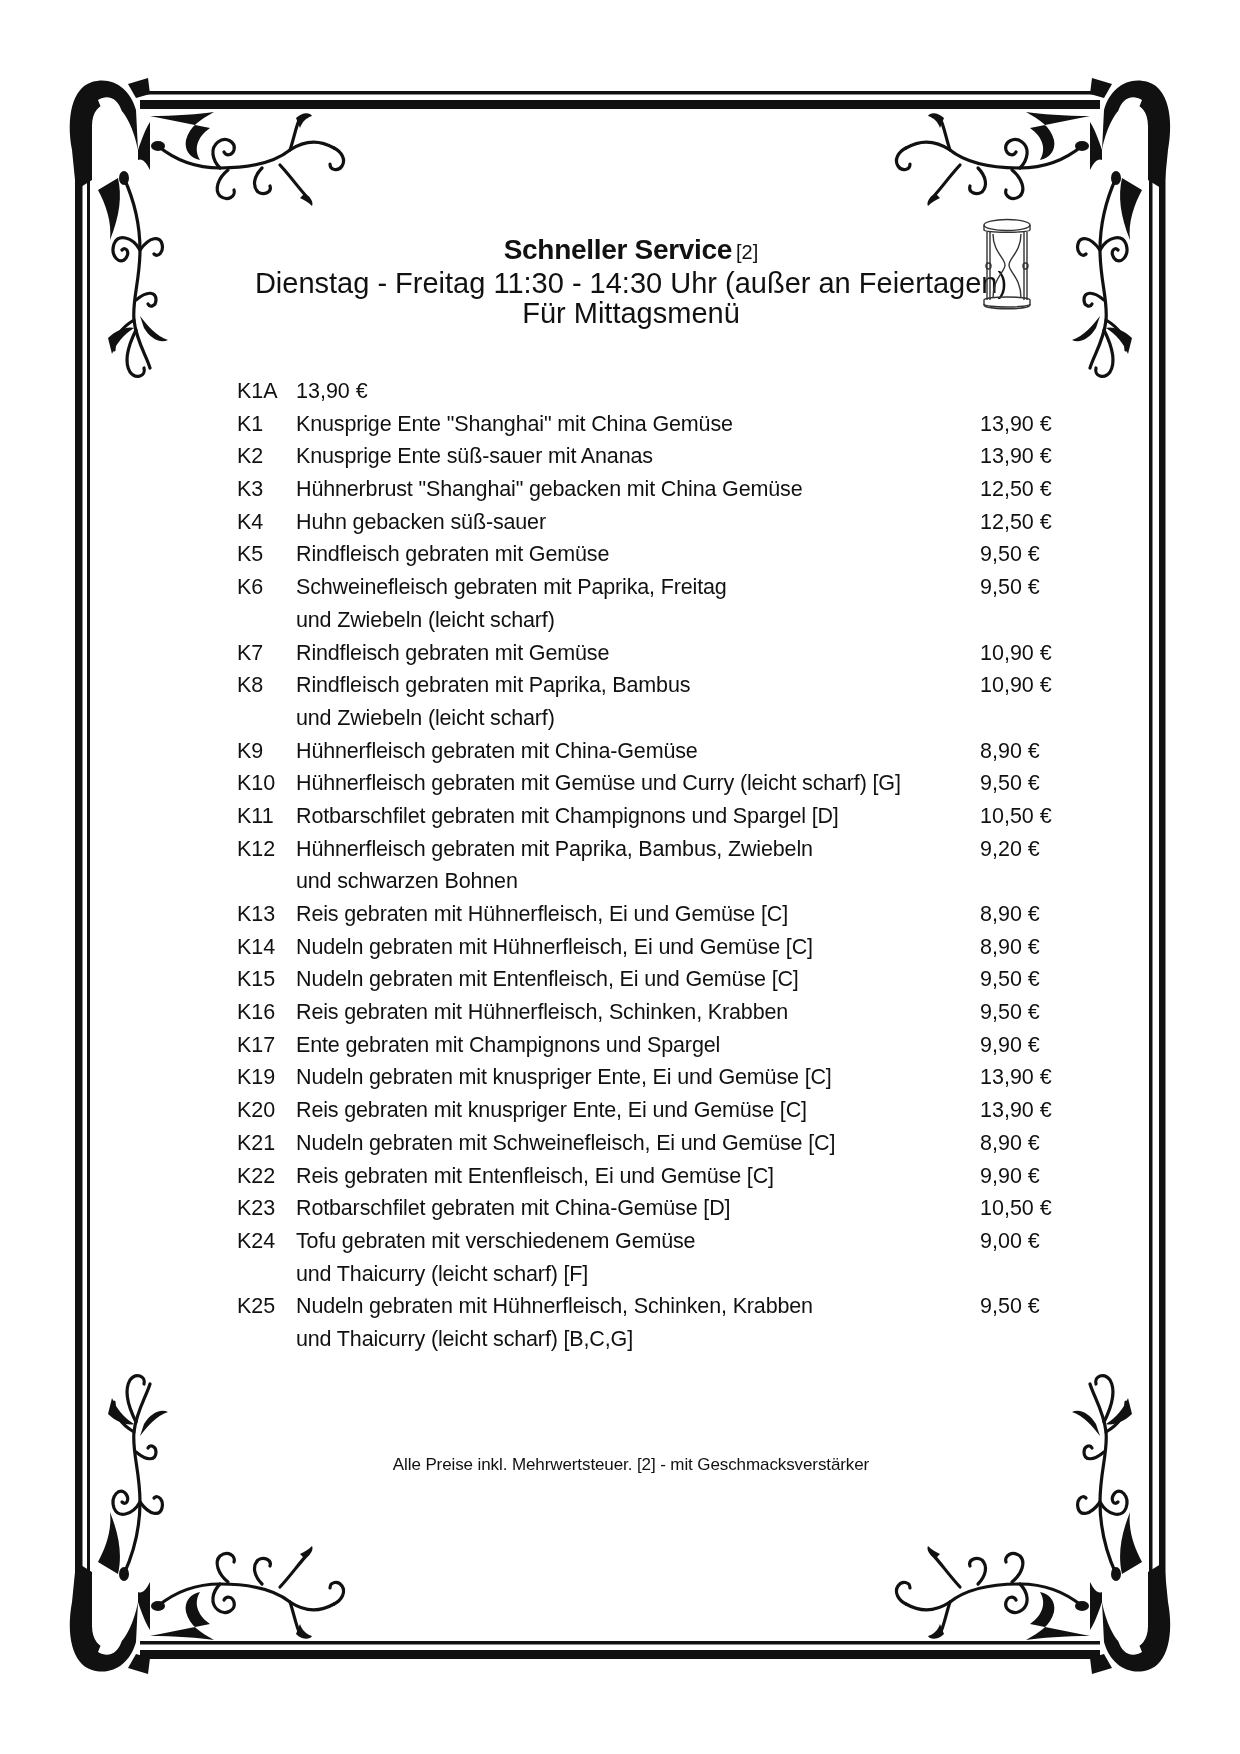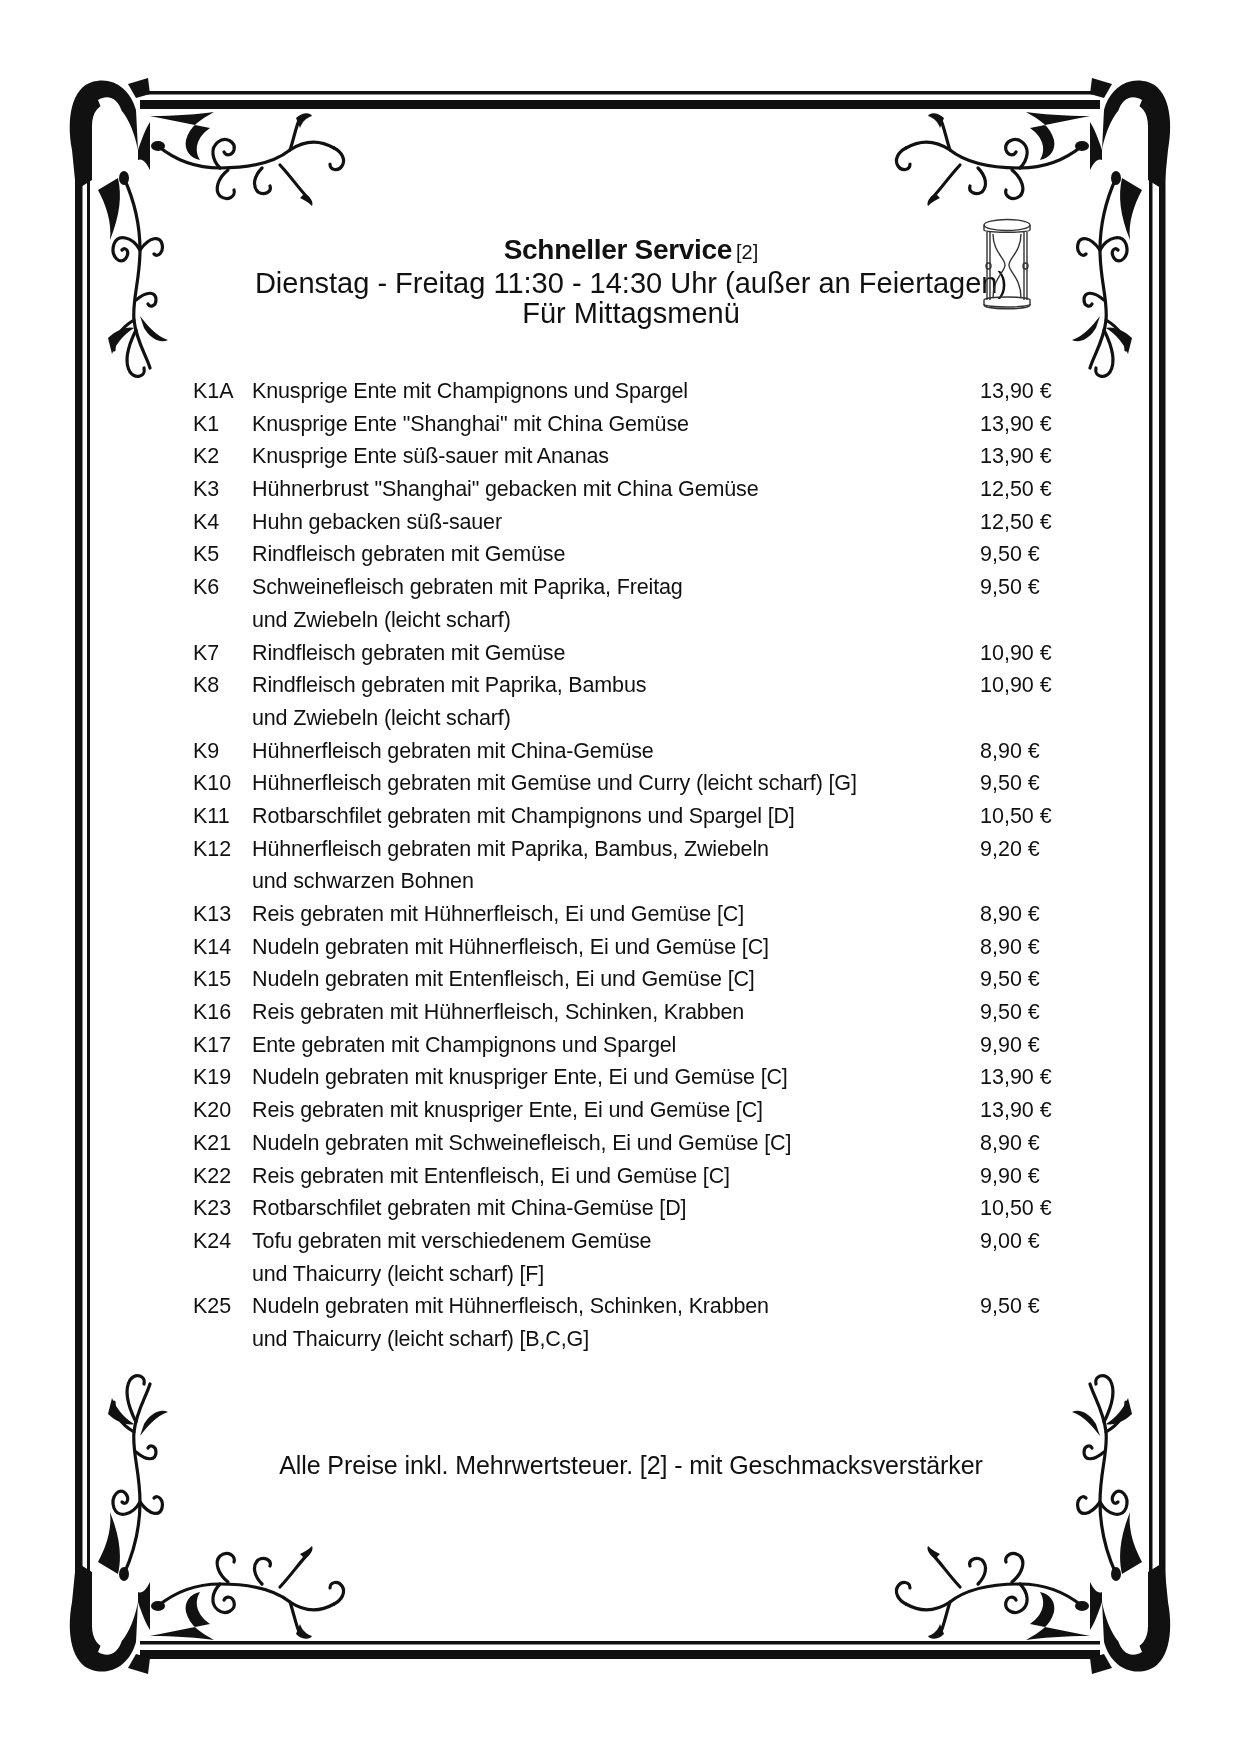--- a/index.html
+++ b/index.html
@@ -65,40 +65,41 @@
     }
     .menu-row {
       position: relative;
       font-size: 21.5px;
       line-height: 32.7px;
     }
     .menu-line {
       display: flex;
       height: 32.7px;
       white-space: nowrap;
+      margin-left: 44px;
     }
     .code {
       width: 59px;
       flex: 0 0 59px;
     }
     .desc {
       flex: 1 1 auto;
       letter-spacing: -0.15px;
     }
     .price {
       flex: 0 0 auto;
       min-width: 90px;
     }
     .footer {
       position: absolute;
       left: 200px;
       width: 862px;
       top: 1450px;
       text-align: center;
-      font-size: 25px;
+      font-size: 17px;
       line-height: 30px;
       white-space: nowrap;
       letter-spacing: -0.1px;
     }
   </style>
 </head>
 <body>
 
 <svg class="frame-svg" viewBox="0 0 1240 1754" xmlns="http://www.w3.org/2000/svg">
   <defs>
@@ -214,21 +215,20 @@
     <path d="M40,16 C40,34 28,40 28,47 C28,54 40,60 40,80"></path>
     <path d="M3,82 L3,87 C3,92 49,92 49,87 L49,82 C49,78 3,78 3,82 Z"></path>
     <path d="M3,86 C3,90 49,90 49,86"></path>
   </g>
 </svg>
 
 <div class="menu" id="menu-list">
     <div class="menu-row">
       <div class="menu-line">
         <span class="code">K1A</span>
-        <span class="desc">Knusprige Ente mit Champignons und Spargel</span>
         <span class="price">13,90 €</span>
       </div>
     </div>
     <div class="menu-row">
       <div class="menu-line">
         <span class="code">K1</span>
         <span class="desc">Knusprige Ente "Shanghai" mit China Gemüse</span>
         <span class="price">13,90 €</span>
       </div>
     </div>

